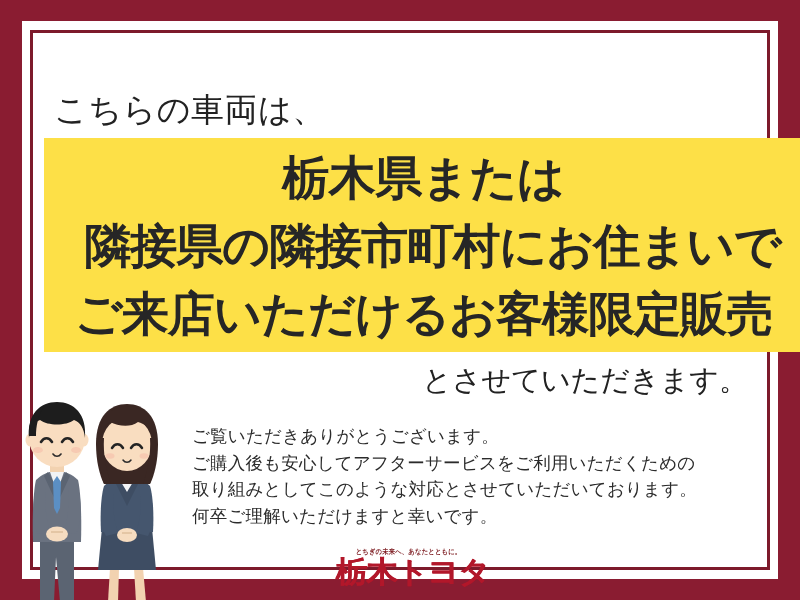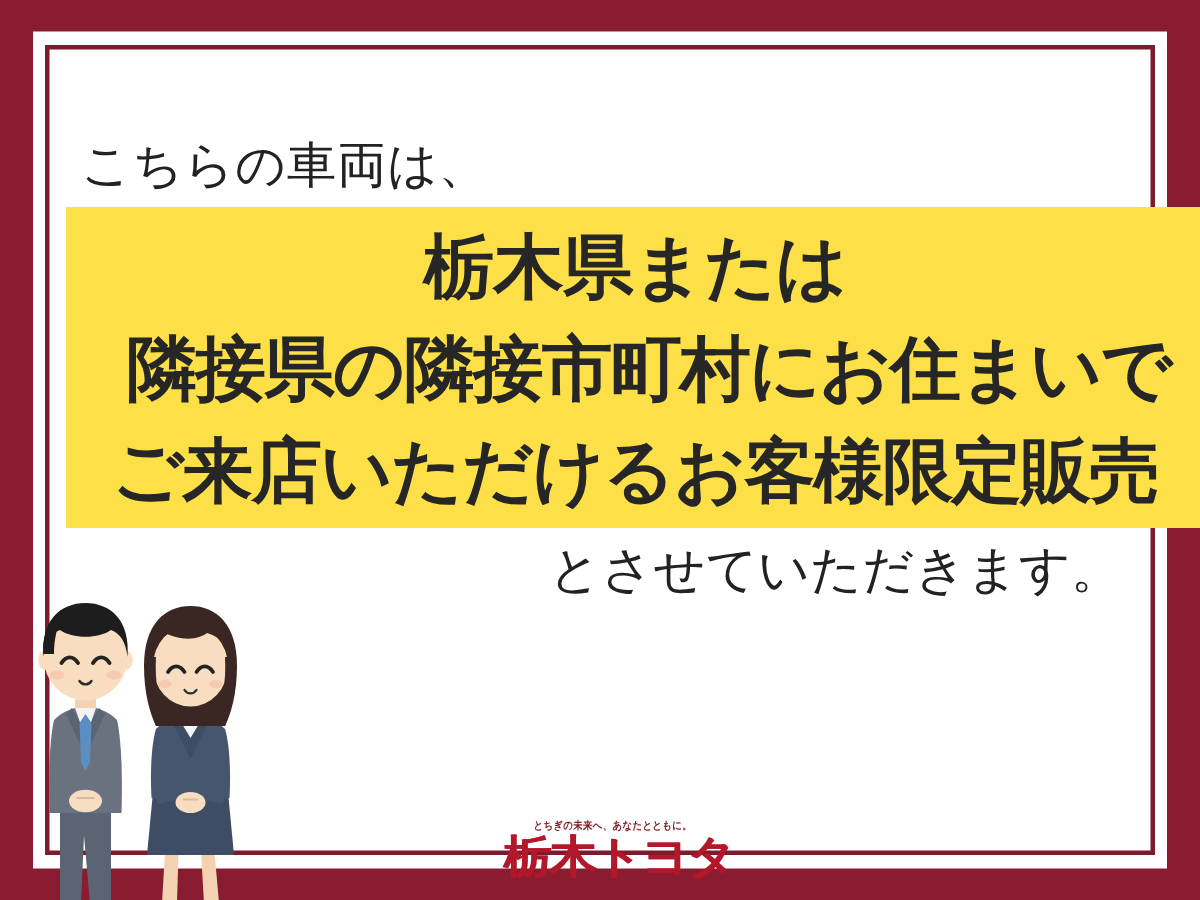--- a/index.html
+++ b/index.html
@@ -91,21 +91,21 @@
   }
   .hl-line-1 { font-size: 47px; }
   .hl-line-2 { font-size: 47px; letter-spacing: -1px; padding-left: 18px; }
   .hl-line-3 { font-size: 47px; letter-spacing: -1px; }
 
   
   #closing-line {
     position: absolute;
     right: 52px;
     top: 328px;
-    font-size: 34px;
+    font-size: 29px;
     line-height: 44px;
     color: #222222;
     white-space: nowrap;
   }
 
   
   #body-text {
     position: absolute;
     left: 192px;
     top: 393px;
@@ -168,20 +168,26 @@
     <div id="intro-line">こちらの車両は、</div>
 
     <div id="highlight-block">
       <div class="hl-line hl-line-1">栃木県または</div>
       <div class="hl-line hl-line-2">隣接県の隣接市町村にお住まいで</div>
       <div class="hl-line hl-line-3">ご来店いただけるお客様限定販売</div>
     </div>
 
     <div id="closing-line">とさせていただきます。</div>
 
+    <div id="body-text">
+      <div class="body-line">ご覧いただきありがとうございます。</div>
+      <div class="body-line">ご購入後も安心してアフターサービスをご利用いただくための</div>
+      <div class="body-line">取り組みとしてこのような対応とさせていただいております。</div>
+      <div class="body-line">何卒ご理解いただけますと幸いです。</div>
+    </div>
 
     <div id="logo-block">
       <div id="logo-tagline">とちぎの未来へ、あなたとともに。</div>
       <div id="logo-wordmark">栃木トヨタ</div>
     </div>
 
     <div id="people">
       <svg width="172" height="232" viewBox="0 0 172 232" xmlns="http://www.w3.org/2000/svg">
 
         <g>

